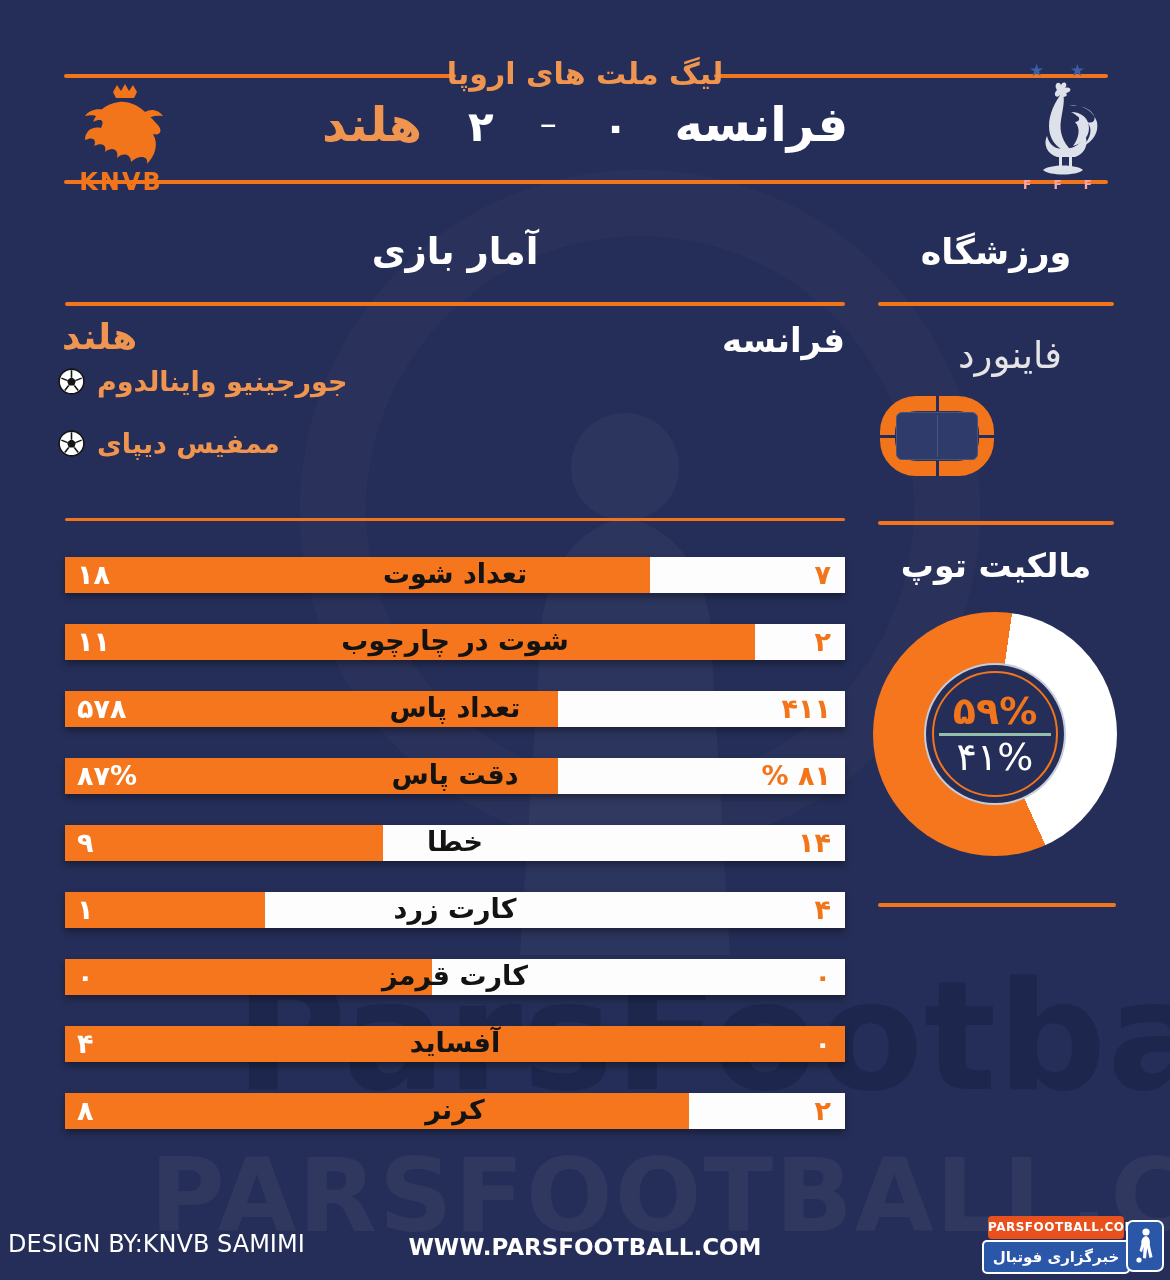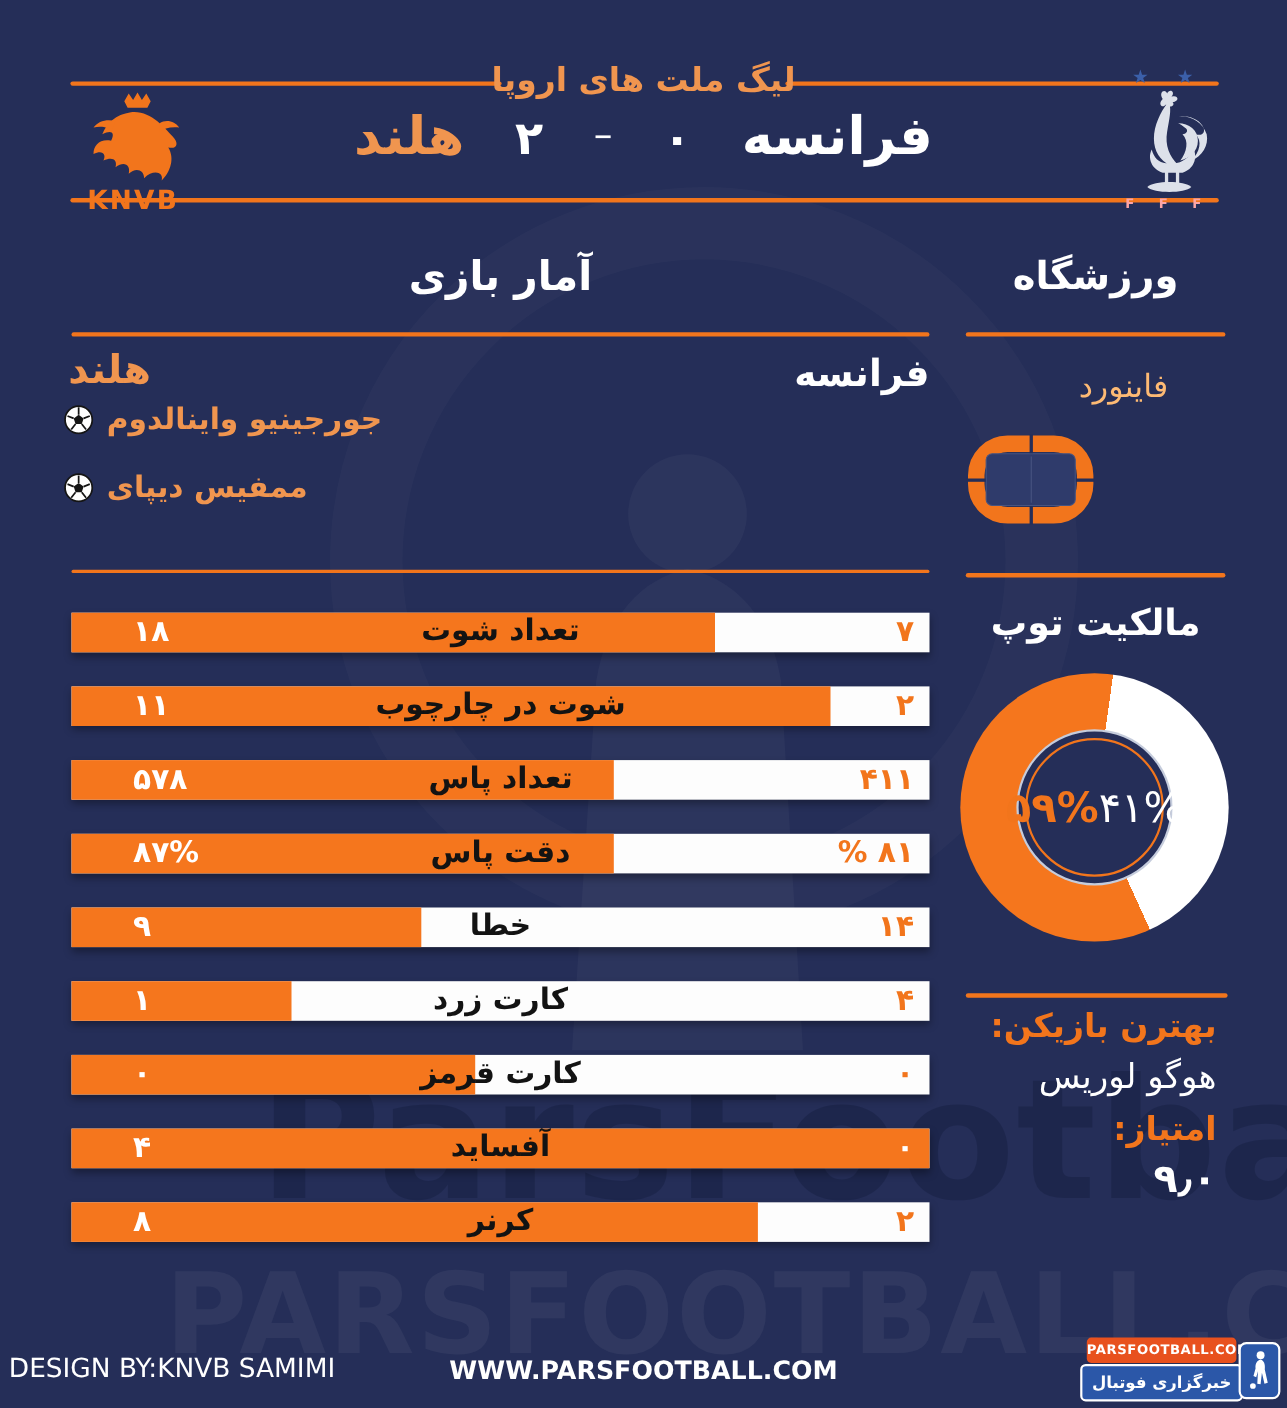--- a/index.html
+++ b/index.html
@@ -31,21 +31,21 @@
   .fff{ position:absolute; left:1014px; top:60px; width:96px; text-align:center; z-index:3; }
   .fff-stars{ color:#3B5FA9; font-size:17px; letter-spacing:10px; }
   .fff-label{ color:#fca5a5; font-size:12px; font-weight:bold; letter-spacing:9px; margin-top:-2px; }
   
   .stats-title{ position:absolute; left:65px; width:780px; top:230px; text-align:center;
     font-size:37px; font-weight:bold; }
   .stadium-title{ position:absolute; left:878px; width:236px; top:232px; text-align:center;
     font-size:35px; font-weight:bold; }
   .team-away-name{ position:absolute; left:62px; top:316px; font-size:36px; font-weight:bold; color:#F0954F; }
   .team-home-name{ position:absolute; right:325px; top:320px; font-size:34px; font-weight:bold; color:#fff; }
-  .stadium-name{ position:absolute; right:108px; top:334px; font-size:29px; color:#fdba74; }
+  .stadium-name{ position:absolute; right:108px; top:334px; font-size:37px; color:#e5e5e5; }
   .scorer{ position:absolute; left:58px; display:flex; align-items:center; gap:12px; }
   .scorer .name{ color:#F0954F; font-size:27px; font-weight:bold; }
   
   .stadium-icon{ position:absolute; left:880px; top:396px; width:114px; height:80px;
     border:15px solid #F2751C; border-radius:36px; }
   .stadium-icon .pitch{ position:absolute; left:1px; top:1px; right:1px; bottom:1px;
     background:#2F3B6B; border:1px solid #475480; border-radius:6px; }
   .stadium-icon .pitch:before{ content:""; position:absolute; left:50%; top:4%; bottom:4%;
     width:1px; background:#475480; }
   .stadium-icon .notch{ position:absolute; background:#252E58; }
@@ -55,38 +55,38 @@
   .notch-r{ right:-16px; top:50%; width:17px; height:3px; margin-top:-1px; }
   
   .possession-title{ position:absolute; left:878px; width:236px; top:546px; text-align:center;
     font-size:33px; font-weight:bold; }
   .donut{ position:absolute; left:873px; top:612px; width:244px; height:244px; border-radius:50%; }
   .donut-hole{ position:absolute; left:50%; top:50%; width:142px; height:142px;
     transform:translate(-50%,-50%); background:#252E58; border-radius:50%;
     border:2px solid rgba(226,232,243,0.85);
     display:flex; align-items:center; justify-content:center; }
   .donut-inner-ring{ width:126px; height:126px; border:2px solid #F2751C; border-radius:50%;
-    display:flex; flex-direction:row; align-items:center; justify-content:center; }
+    display:flex; flex-direction:column; align-items:center; justify-content:center; }
   .poss-away{ color:#F2751C; font-size:38px; font-weight:bold; line-height:1.0; }
   .poss-underline{ width:112px; height:3px; background:#93BFA9; margin:3px 0 2px; }
   .poss-home{ color:#fff; font-size:38px; font-weight:normal; line-height:1.0; }
   
   .best-player{ position:absolute; right:64px; top:916px; text-align:right; direction:rtl; width:300px;}
   .bp-label{ color:#F2751C; font-size:30px; font-weight:bold; }
   .bp-name{ color:#fff; font-size:31px; margin-top:10px; }
   .bp-rating-label{ color:#F2751C; font-size:30px; font-weight:bold; margin-top:12px; }
   .bp-rating{ color:#fff; font-size:36px; font-weight:bold; margin-top:8px; }
   
   .bars{ position:absolute; left:65px; top:557px; width:780px; }
   .bar-row{ position:relative; width:780px; height:36px; background:#FDFDFD; margin-bottom:31px;
     box-shadow:0 4px 7px rgba(0,0,0,0.35); }
   .bar-fill{ position:absolute; left:0; top:0; bottom:0; background:#F5761D; }
   .bar-label{ position:absolute; left:0; right:0; top:50%; transform:translateY(-54%);
     text-align:center; font-size:27px; font-weight:bold; color:#131313; direction:rtl; }
-  .bar-val{ position:absolute; top:50%; transform:translateY(-52%); font-size:27px; font-weight:bold;margin-left:44px; }
+  .bar-val{ position:absolute; top:50%; transform:translateY(-52%); font-size:27px; font-weight:bold; }
   .bar-val.away{ left:12px; color:#fff; }
   .bar-val.home{ right:14px; color:#F2751C; }
   .bar-val.home.on-orange{ color:#fff; }
   
   .design-by{ position:absolute; left:8px; top:1230px; font-size:24px; color:#fff; }
   .site-url{ position:absolute; left:0; right:0; top:1234px; text-align:center;
     font-size:23px; font-weight:bold; color:#fff; }
   .badge{ position:absolute; right:6px; top:1214px; width:182px; height:62px; }
   .badge-top{ position:absolute; left:6px; top:2px; width:136px; height:23px; background:#E8511E;
     border-radius:4px; color:#fff; font-size:12px; font-weight:bold; text-align:center;
@@ -209,26 +209,20 @@
     <div class="donut-hole">
       <div class="donut-inner-ring">
         <div class="poss-away" dir="ltr">۵۹%</div>
         <div class="poss-underline"></div>
         <div class="poss-home" dir="ltr">۴۱%</div>
       </div>
     </div>
   </div>
 
   <div class="hline" style="left:878px; top:903px; width:238px;"></div>
-  <div class="best-player">
-    <div class="bp-label">بهترن بازیکن:</div>
-    <div class="bp-name">هوگو لوریس</div>
-    <div class="bp-rating-label">امتیاز:</div>
-    <div class="bp-rating">۹٫۰</div>
-  </div>
 
   <div class="bars" id="bars">
     <div class="bar-row">
       <div class="bar-fill" style="width: 75%;"></div>
       <div class="bar-label">تعداد شوت</div>
       <div class="bar-val away">۱۸</div>
       <div class="bar-val home">۷</div>
     </div>
 
     <div class="bar-row">

